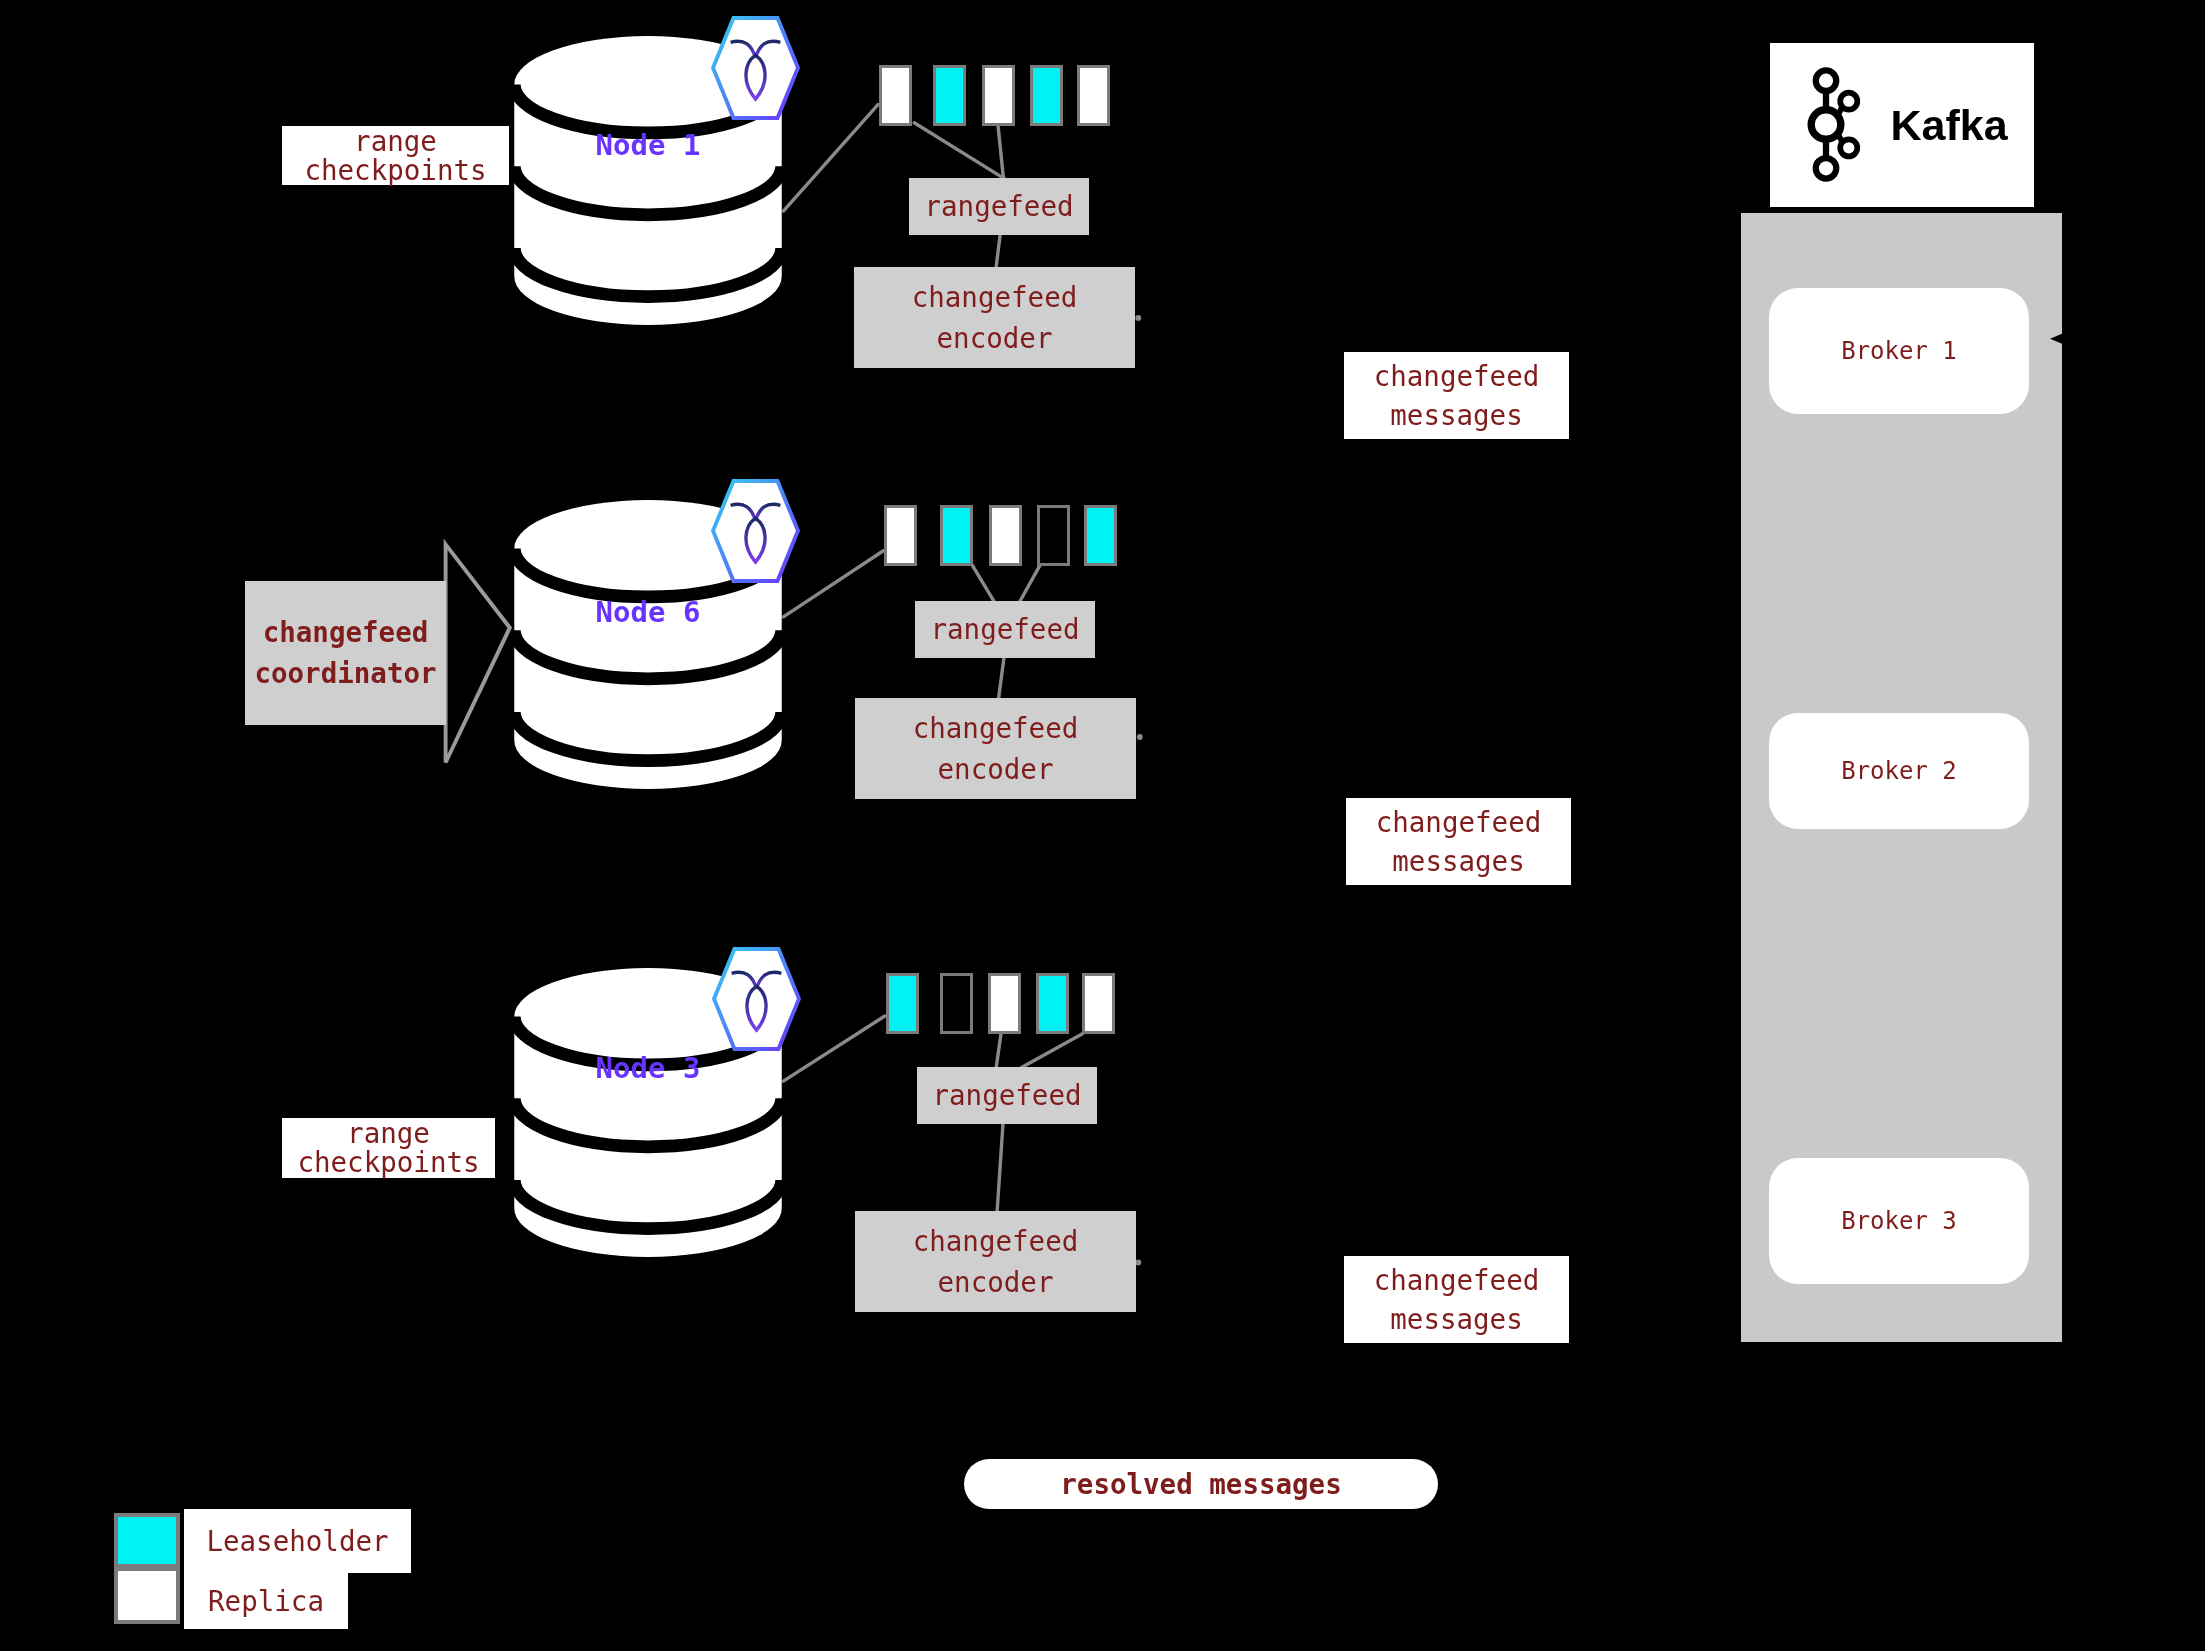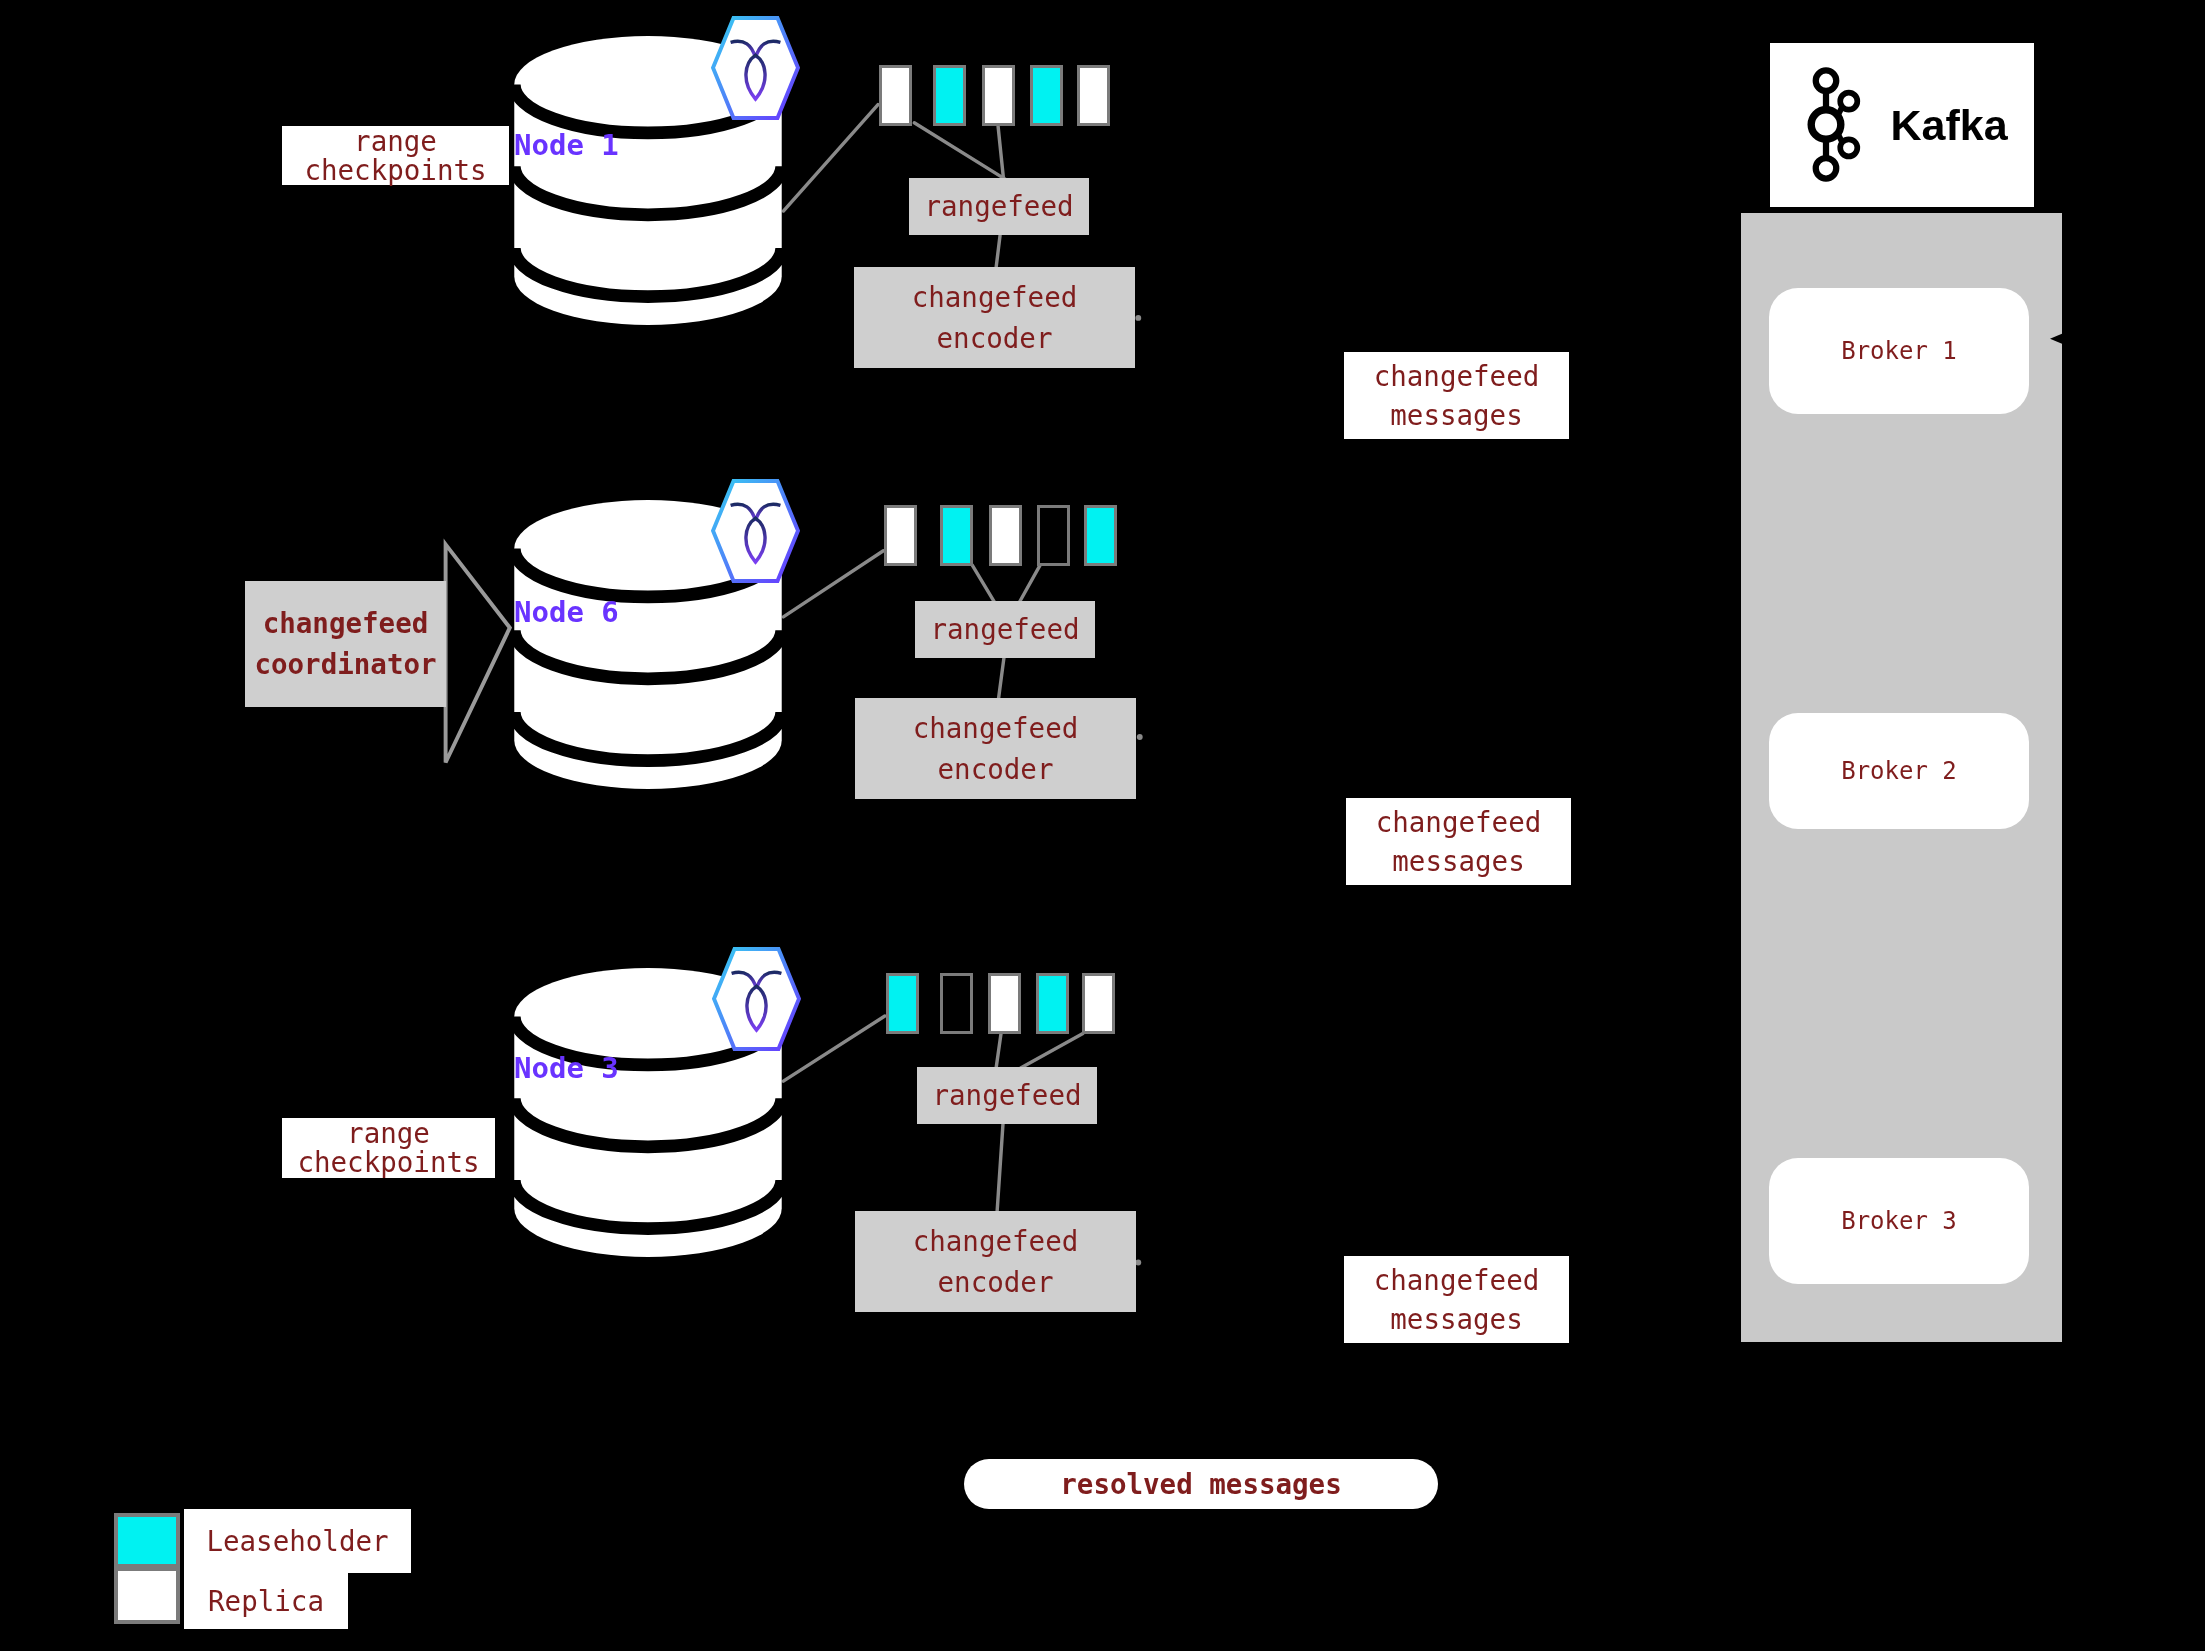--- a/index.html
+++ b/index.html
@@ -7,21 +7,21 @@
   .abs{position:absolute;box-sizing:border-box;}
   .mono{font-family:"DejaVu Sans Mono","Liberation Mono",monospace;color:#7f1d1d;}
   .box{display:flex;align-items:center;justify-content:center;text-align:center;}
   .graybox{background:#cfcfcf;}
   .whitebox{background:#ffffff;}
   .t56{font-size:27.5px;line-height:29px;}
   .t56w{font-size:27.5px;line-height:39px;}
   .t56e{font-size:27.5px;line-height:41px;}
   .t58{font-size:24px;line-height:30px;}
   .bold{font-weight:700;}
-  .nodelabel{font-size:29px;line-height:35px;font-weight:700;color:#6933ff;text-align:left;}
+  .nodelabel{font-size:29px;line-height:35px;font-weight:700;color:#6933ff;text-align:center;}
   .range-square{border:3.9px solid #7b7b7b;width:33px;height:61px;}
   [data-kind="leaseholder"]{background:#00f2f2;}
   [data-kind="replica"]{background:#ffffff;}
   [data-kind="empty"]{background:#000000;}
   .broker{background:#fff;border-radius:29px;}
   .pill{background:#fff;border-radius:25.5px;font-weight:700;}
   .legend-swatch{border:4.9px solid #7b7b7b;}
   svg{display:block;}
 </style>
 </head>
@@ -120,21 +120,21 @@
   </svg>
   <div class="abs range-square" style="left:884px;top:505px;" data-kind="replica"></div>
   <div class="abs range-square" style="left:940px;top:505px;" data-kind="leaseholder"></div>
   <div class="abs range-square" style="left:989px;top:505px;" data-kind="replica"></div>
   <div class="abs range-square" style="left:1037px;top:505px;" data-kind="empty"></div>
   <div class="abs range-square" style="left:1084px;top:505px;" data-kind="leaseholder"></div>
   <div class="abs mono box graybox t56" style="left:915px;top:601px;width:180px;height:57px;">rangefeed</div>
   <div class="abs mono box graybox t56e" style="left:855px;top:698px;width:281px;height:101px;">changefeed encoder</div>
   <div class="abs mono box whitebox t56w" style="left:1346px;top:798px;width:225px;height:87px;">changefeed messages</div>
 
-  <div class="abs mono box graybox t56e bold" style="left:245px;top:581px;width:201px;height:126px;">changefeed coordinator</div>
+  <div class="abs mono box graybox t56e bold" style="left:245px;top:581px;width:201px;height:144px;">changefeed coordinator</div>
 
   <svg class="abs" style="left:514px;top:968px;" width="268" height="289" viewBox="0 0 546 590">
     <path d="M 0,99 A 273 99 0 0 1 546,99 L 546,491 A 273 99 0 0 1 0,491 Z" fill="#ffffff"></path>
     <path d="M 0,99 A 273 99 0 0 0 546,99" stroke="#000" stroke-width="26" fill="none"></path>
     <path d="M 0,266 A 273 99 0 0 0 546,266" stroke="#000" stroke-width="26" fill="none"></path>
     <path d="M 0,433 A 273 99 0 0 0 546,433" stroke="#000" stroke-width="26" fill="none"></path>
   </svg>
   <div class="abs mono nodelabel" style="left:514px;top:1051px;width:268px;">Node 3</div>
   <svg class="abs" style="left:711px;top:946px;" width="91" height="106" viewBox="0 0 186 217">
     <defs>

